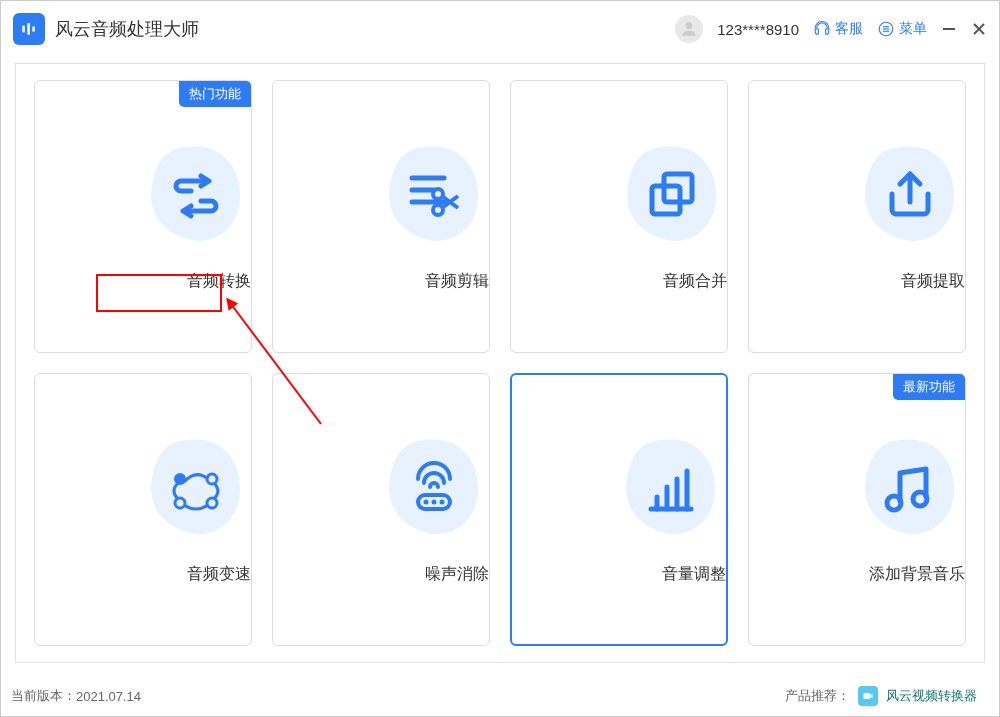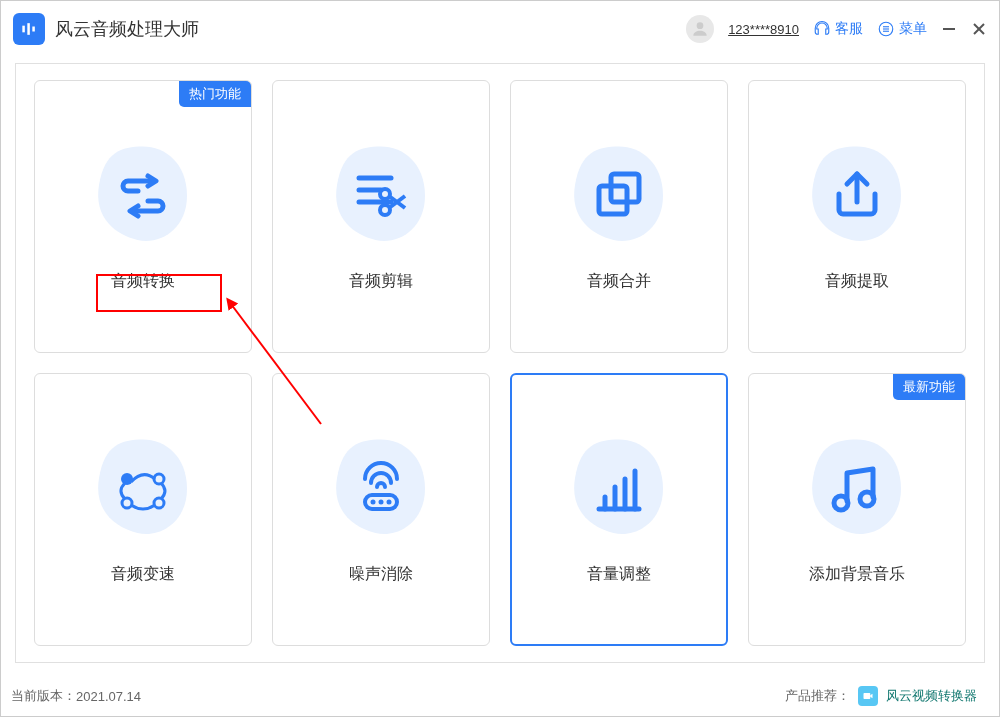--- a/index.html
+++ b/index.html
@@ -3,27 +3,27 @@
   <meta charset="utf-8">
   <style>
     * { margin: 0; padding: 0; box-sizing: border-box; }
     body { font-family: "Microsoft YaHei", "PingFang SC", sans-serif; background: #f0f0f0; }
     .window { width: 1000px; height: 717px; background: #fff; border: 1px solid #ccc; position: relative; padding: 4px; }
     .titlebar { height: 48px; display: flex; align-items: center; padding: 0 8px; }
     .app-logo { width: 32px; height: 32px; background: #2d7cf6; border-radius: 6px; display: flex; align-items: center; justify-content: center; margin-right: 10px; }
     .app-title { font-size: 18px; color: #333; font-weight: 500; }
     .titlebar-right { margin-left: auto; display: flex; align-items: center; gap: 14px; }
     .avatar { width: 28px; height: 28px; border-radius: 50%; background: #e8e8e8; display: flex; align-items: center; justify-content: center; }
-    .user-link { color: #333; text-decoration: underline; font-size: 13px; }
+    .user-link { color: #333; font-size: 15px; }
     .header-link { display: flex; align-items: center; gap: 4px; color: #2d7cf6; font-size: 14px; }
     .header-link svg { width: 18px; height: 18px; }
     .win-btn { width: 16px; height: 16px; cursor: pointer; display: flex; align-items: center; justify-content: center; color: #666; }
     .main { border: 1px solid #e0e0e0; margin: 10px 10px 40px 10px; padding: 16px 18px; position: relative; height: 600px; }
     .grid { display: grid; grid-template-columns: repeat(4, 1fr); grid-template-rows: repeat(2, 1fr); gap: 20px; height: 100%; }
-    .card { border: 1px solid #ddd; border-radius: 6px; display: flex; flex-direction: column; align-items: center; justify-content: center; position: relative; cursor: pointer; background: #fff; }
+    .card { border: 1px solid #ddd; border-radius: 6px; display: flex; flex-direction: column; align-items: flex-end; justify-content: center; position: relative; cursor: pointer; background: #fff; }
     .card.selected { border: 2px solid #2d7cf6; }
     .badge { position: absolute; top: 0; right: 0; background: #2d7cf6; color: #fff; font-size: 13px; padding: 4px 10px; border-radius: 0 5px 0 5px; }
     .icon-bg { width: 110px; height: 110px; display: flex; align-items: center; justify-content: center; margin-bottom: 20px; position: relative; }
     .blob { position: absolute; width: 100%; height: 100%; }
     .card-icon { width: 60px; height: 60px; z-index: 1; position: relative; }
     .card-title { font-size: 16px; color: #333; }
     .highlight-box { position: absolute; border: 2px solid #ff0000; width: 126px; height: 38px; left: 80px; top: 210px; pointer-events: none; }
     .arrow-annotation { position: absolute; left: 205px; top: 230px; pointer-events: none; }
     .footer { position: absolute; bottom: 10px; left: 10px; right: 22px; display: flex; align-items: center; font-size: 13px; color: #666; }
     .footer-right { margin-left: auto; display: flex; align-items: center; gap: 8px; }

